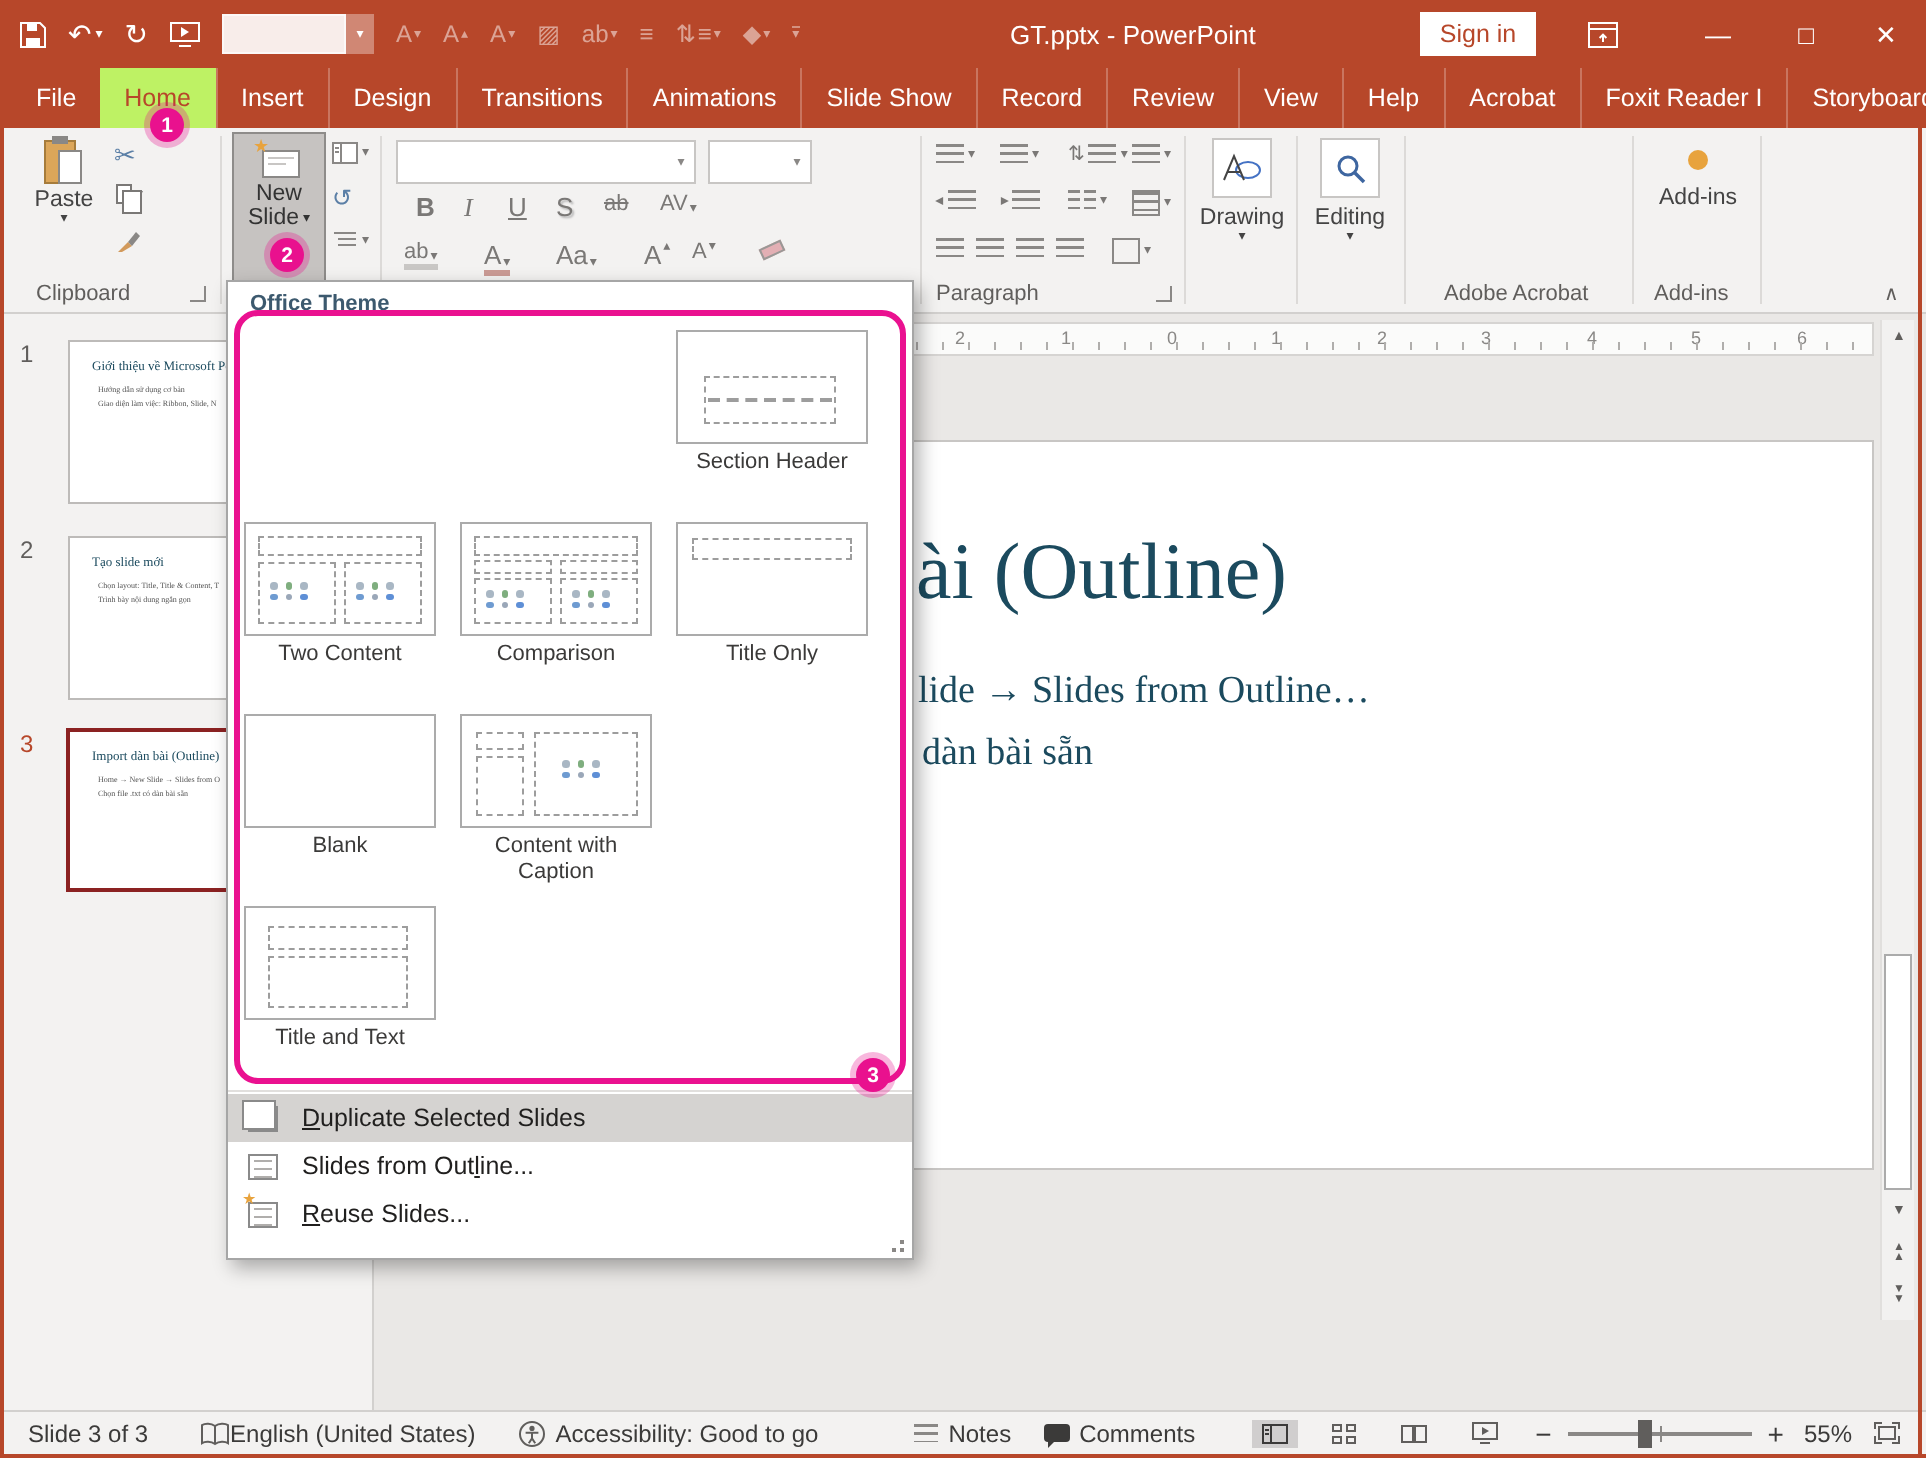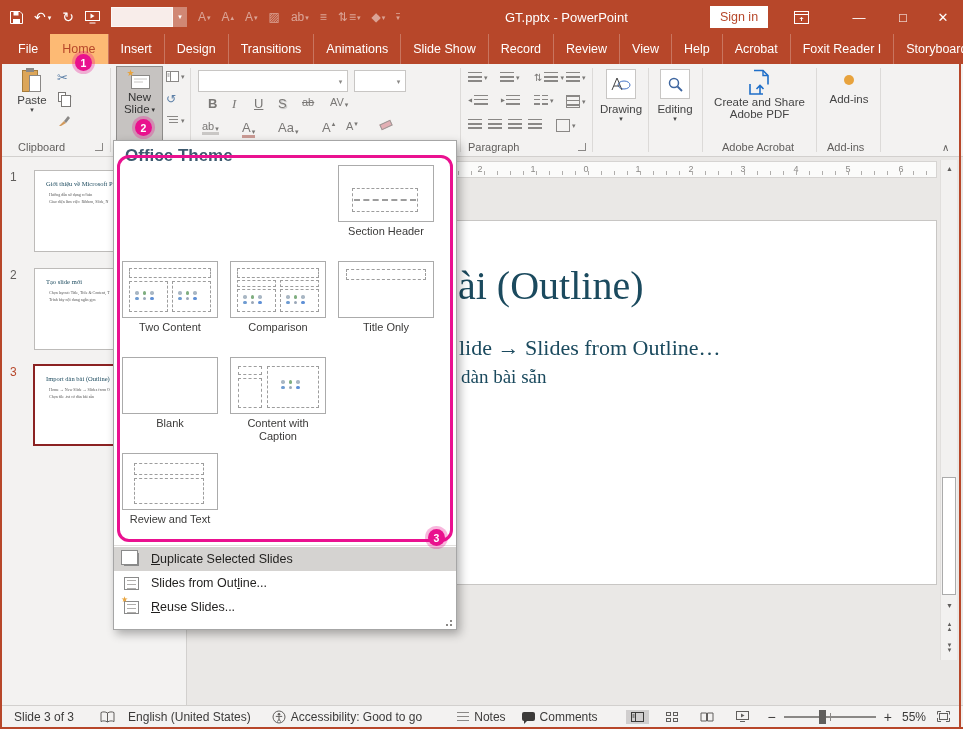--- a/index.html
+++ b/index.html
@@ -14,40 +14,40 @@
   .chev{font-size:7px;line-height:1}
   .qfontbox{width:62px;height:20px;background:rgba(255,255,255,.9);border:1px solid rgba(255,255,255,.6);display:inline-block}
   .qfontchev{width:14px;height:20px;background:rgba(255,255,255,.35);display:inline-flex;align-items:center;justify-content:center;font-size:7px}
   .apptitle{position:absolute;left:505px;top:0;height:34px;display:flex;align-items:center;font-size:13px}
   .signin{position:absolute;left:710px;top:6px;width:58px;height:22px;background:#fff;color:#B7472A;border:none;font-size:12.5px;display:flex;align-items:center;justify-content:center}
   .wbtn{position:absolute;top:0;height:34px;width:42px;background:none;border:none;color:#fff;font-size:13px;display:flex;align-items:center;justify-content:center}
   
   .tabs{position:absolute;left:0;top:34px;width:963px;height:30px;background:#B7472A;display:flex;align-items:stretch;padding-left:6px;color:#fff;font-size:12.5px}
   .tab{display:flex;align-items:center;padding:0 12px;white-space:nowrap}
   .tab:not(:first-child){border-left:1px solid rgba(255,255,255,.25)}
-  .tab.active{background:#fdba74;color:#B7472A;border-left:none}
+  .tab.active{background:#bef264;color:#B7472A;border-left:none}
   
   .ribbonbg{position:absolute;left:0;top:64px;width:963px;height:93px;background:#F3F2F1;border-bottom:1px solid #D2D0CE}
   .gdiv{position:absolute;width:1px;height:84px;top:68px;background:#DCDAD8}
   .bigbtn{position:absolute;display:flex;flex-direction:column;align-items:center;font-size:11.5px;color:#444;cursor:default}
   .glabel{position:absolute;font-size:11px;color:#605E5C}
   .smic{position:absolute;display:flex;align-items:center;gap:2px;color:#7A7876;font-size:12px}
   .launch{position:absolute;width:8px;height:8px;border-right:1.5px solid #8A8886;border-bottom:1.5px solid #8A8886}
   .combo{position:absolute;height:22px;background:#fff;border:1px solid #C8C6C4;display:flex;align-items:center;justify-content:flex-end}
   .combo .chev{width:13px;color:#8A8886;text-align:center}
   .fbtn{position:absolute;color:#7A7876;font-size:13px;display:flex;align-items:flex-end;gap:1px}
   .lns{display:inline-block;width:14px;height:11px;background:repeating-linear-gradient(to bottom,#8A8886 0 1.3px,transparent 1.3px 4.2px)}
   .boxic{display:inline-flex;align-items:center;justify-content:center;width:30px;height:30px;border:1px solid #C8C6C4;background:#fff}
   .newslide{position:absolute;left:116px;top:66px;width:47px;height:77px;background:#C6C3C1;border:1px solid #8E8C8A;display:flex;flex-direction:column;align-items:center;font-size:11.5px;color:#333;padding-top:5px}
   .copyic{position:relative;display:inline-block;width:8px;height:10px;border:1px solid #7A7876;background:#fff}
   .copyic::after{content:"";position:absolute;left:2px;top:2px;width:8px;height:10px;border:1px solid #7A7876;background:#fff}
   .eraser{display:inline-block;width:12px;height:6px;background:#E3AFB4;border:1px solid #9A9896;transform:rotate(-25deg)}
   
   .dropdown{position:absolute;left:113px;top:140px;width:344px;height:490px;background:#fff;border:1px solid #A6A6A6;box-shadow:3px 4px 9px rgba(0,0,0,.3);z-index:50}
-  .ddheader{position:absolute;left:11px;top:5px;font-size:17px;font-weight:bold;color:#3C596E}
+  .ddheader{position:absolute;left:11px;top:5px;font-size:11px;font-weight:bold;color:#3C596E}
   .ring{position:absolute;left:3px;top:14px;width:336px;height:387px;border:3px solid #EA1190;border-radius:12px;z-index:5;pointer-events:none}
   .lay{position:absolute;width:96px;cursor:default}
   .thumb{position:relative;width:96px;height:57px;background:#fff;border:1px solid #ABABAB}
   .ph{position:absolute;border:1px dashed #9D9D9D}
   .phline{position:absolute;border-top:2px dashed #9D9D9D}
   .lbl{width:96px;text-align:center;font-size:11px;color:#3B3A39;margin-top:3px;line-height:12.5px}
   .dots{position:absolute;display:grid;grid-template-columns:repeat(3,1fr);gap:3px 7px}
   .dots i{width:5px;height:5px;border-radius:50%;background:#A9B7C4}
   .dots i:nth-child(2){background:#7FAE7F}.dots i:nth-child(4){background:#6E9BD1}
   .dots i:nth-child(5){background:#9AA7B8}.dots i:nth-child(6){background:#5E8FD6}
@@ -378,30 +378,20 @@
     <span class="boxic">
         <svg width="17" height="17">
           <circle cx="7" cy="7" r="4.5" fill="none" stroke="#3E66A0" stroke-width="1.5"></circle>
           <path d="M10.5 10.5l4.5 4.5" stroke="#3E66A0" stroke-width="1.8"></path>
         </svg>
       </span>
     <span style="margin-top:4px">Editing</span>
     <span class="chev">▾</span>
   </div>
   <div class="gdiv" style="left:702px"></div>
-  <div class="bigbtn" style="left:706px;top:69px;width:107px">
-    <svg width="26" height="27">
-        <path d="M7 1.5h9l5 5v9" fill="none" stroke="#1F6FC9" stroke-width="1.6"></path>
-        <path d="M16 1.5v5h5" fill="none" stroke="#1F6FC9" stroke-width="1.4"></path>
-        <path d="M3 15v10h13" fill="none" stroke="#1F6FC9" stroke-width="1.6"></path>
-        <path d="M9.5 20l3.5-3.5L16.5 20M13 16.5V25" stroke="#1F6FC9" stroke-width="1.6" fill="none"></path>
-      </svg>
-    <span>Create and Share</span>
-    <span>Adobe PDF</span>
-  </div>
   <span class="glabel" style="left:722px;top:141px">Adobe Acrobat</span>
   <div class="gdiv" style="left:816px"></div>
   <div class="bigbtn" style="left:822px;top:69px;width:54px">
     <span style="width:10px;height:10px;border-radius:50%;background:#E8A33D;margin:6px 0 8px"></span>
     <span>Add-ins</span>
   </div>
   <span class="glabel" style="left:827px;top:141px">Add-ins</span>
   <div class="gdiv" style="left:880px"></div>
   <span class="smic" style="left:942px;top:142px;font-size:10px;color:#605E5C">
       <span>∧</span>
@@ -435,21 +425,21 @@
     <span style="left:177px">1</span>
     <span style="left:230px">2</span>
     <span style="left:282px">3</span>
     <span style="left:335px">4</span>
     <span style="left:387px">5</span>
     <span style="left:440px">6</span>
     <span class="ticks"></span>
   </div>
   <div class="slidearea"></div>
   <div class="slidetext" style="left:458px;top:262px;font-size:40px">ài (Outline)</div>
-  <div class="slidetext" style="left:459px;top:335px;font-size:22px">lide → Slides from Outline…</div>
+  <div class="slidetext" style="left:459px;top:335px;font-size:19px">lide → Slides from Outline…</div>
   <div class="slidetext" style="left:461px;top:366px;font-size:19px">dàn bài sẵn</div>
 
   <div class="scroll">
     <span class="sbtn" style="top:0">
         <span>▲</span>
       </span>
     <span class="sthumb" style="top:317px;height:118px"></span>
     <span class="sbtn" style="top:437px">
         <span>▼</span>
       </span>
@@ -554,21 +544,21 @@
           </div>
         </div>
       <div class="lbl">Content with Caption</div>
     </div>
 
     <div class="lay" style="left:8px;top:312px">
       <div class="thumb">
           <div class="ph" style="left:11px;top:9px;width:70px;height:12px"></div>
           <div class="ph" style="left:11px;top:24px;width:70px;height:26px"></div>
         </div>
-      <div class="lbl">Review and Text</div>
+      <div class="lbl">Title and Text</div>
     </div>
 
     <div style="position:absolute;left:0;top:404px;width:342px;border-top:1px solid #E1DFDD"></div>
     <div class="mitem hl" style="top:406px">
       <span class="mic dup"></span>
       <span><span class="u">D</span><span>uplicate Selected Slides</span></span>
     </div>
     <div class="mitem" style="top:430px">
       <span class="mic lines"></span>
       <span><span>Slides from Out</span><span class="u">l</span><span>ine...</span></span>
@@ -591,21 +581,21 @@
   <div class="ann" style="left:428px;top:529px;z-index:95">3</div>
 
   <div class="status">
     <span class="sitem" style="margin-left:14px">Slide 3 of 3</span>
     <span class="sitem" style="margin-left:26px">
         <svg width="15" height="12">
           <path d="M7.5 2C5.5 .6 2.5 .6 1 1.6v9c1.5-1 4.5-1 6.5 .4 2-1.4 5-1.4 6.5-.4v-9C12.5 .6 9.5 .6 7.5 2z" fill="none" stroke="#605E5C"></path>
           <path d="M7.5 2v9" stroke="#605E5C"></path>
         </svg>
       </span>
-    <span class="sitem" style="margin-left:13px">English (United States)</span>
+    <span class="sitem" style="">English (United States)</span>
     <span class="sitem" style="margin-left:21px">
         <svg width="14" height="14">
           <circle cx="7" cy="7" r="6" fill="none" stroke="#605E5C"></circle>
           <circle cx="7" cy="4.2" r="1.3" fill="#605E5C"></circle>
           <path d="M3.8 6.4h6.4M7 6.4v3M5.4 11.6L7 9.2l1.6 2.4" stroke="#605E5C" fill="none"></path>
         </svg>
         <span>Accessibility: Good to go</span>
       </span>
     <span class="sitem" style="margin-left:auto">
         <span class="lns" style="width:12px;height:9px"></span>

